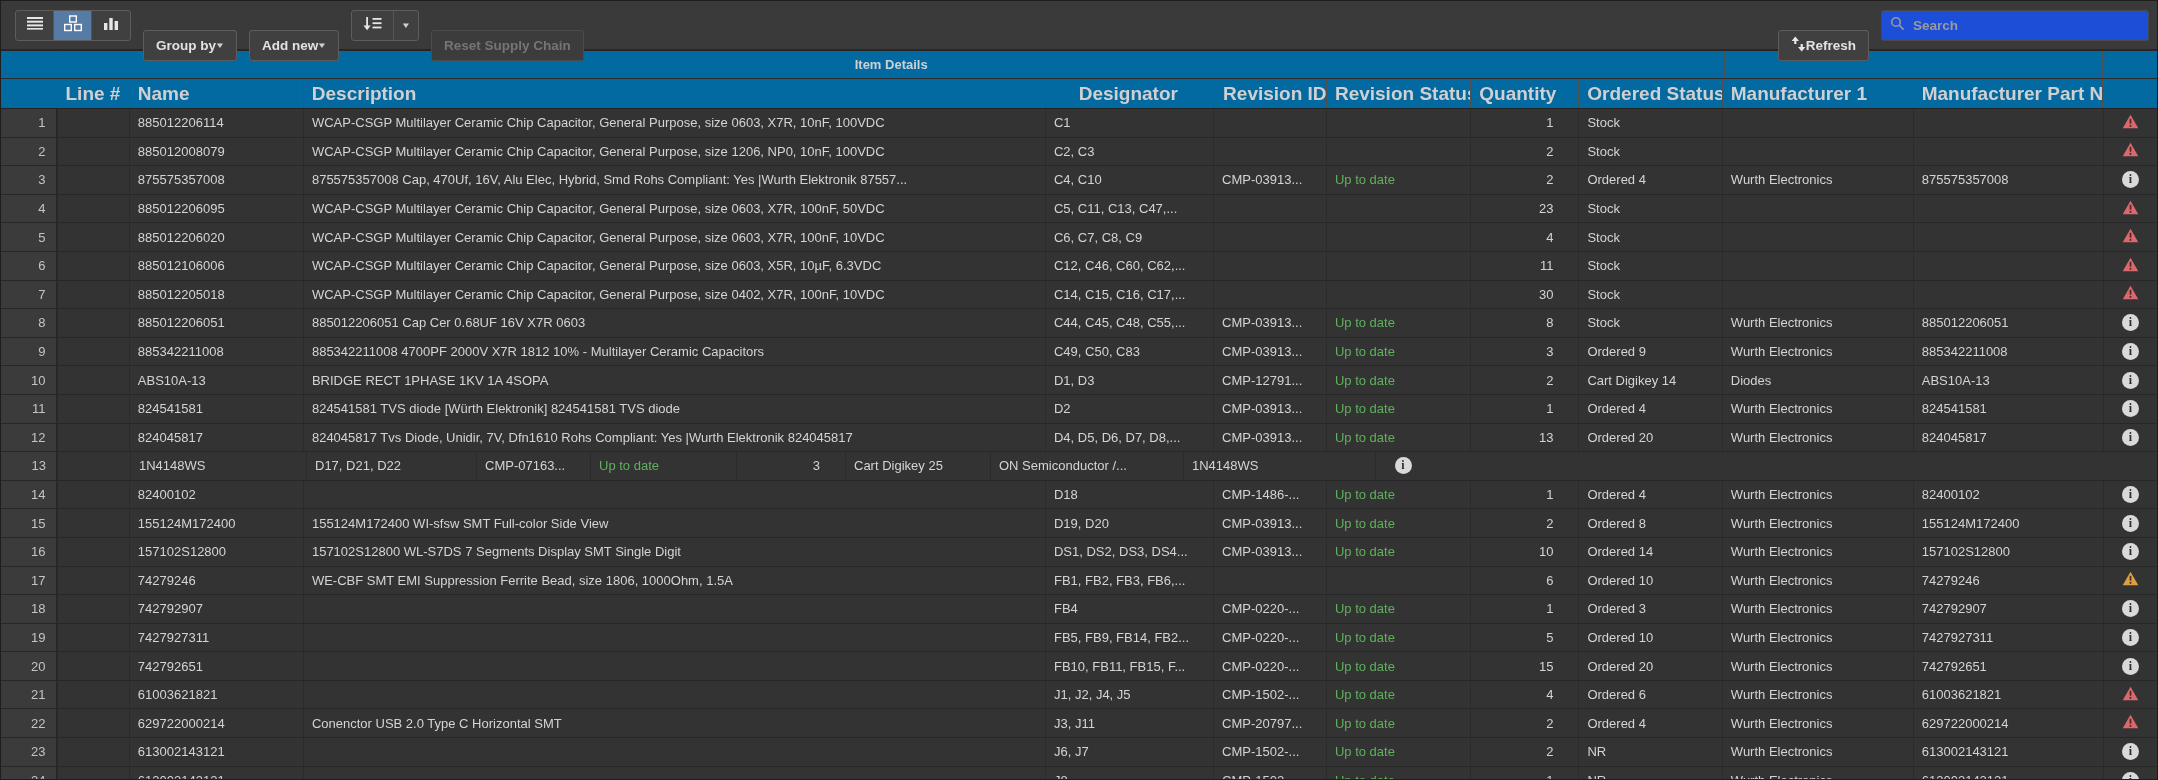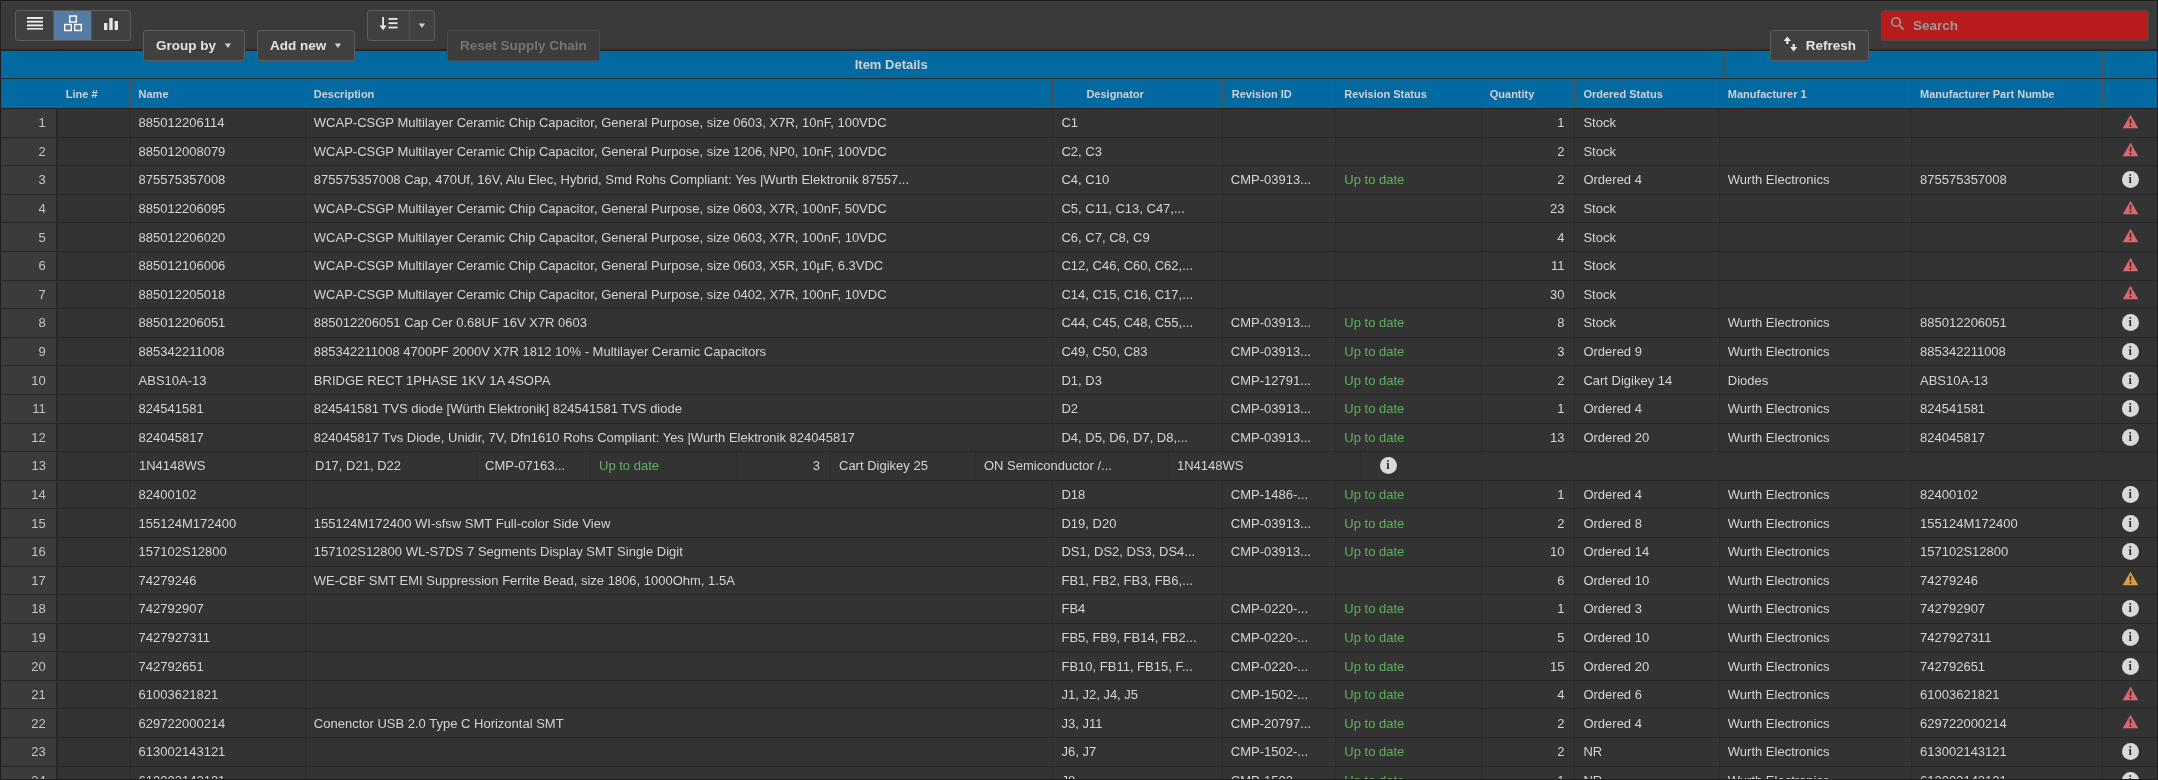--- a/index.html
+++ b/index.html
@@ -29,37 +29,37 @@
   .seg-btn {
     width:38px; display:flex; align-items:center; justify-content:center;
     border-right:1px solid #555; cursor:default;
   }
   .seg-btn:last-child { border-right:none; }
   .seg-btn.selected { background:#567ca6; }
 
   .tb-btn {
     height:31px; background:#404040; border:1px solid #5d5d5d; border-radius:3px;
     color:#e2e2e2; font-size:13.5px; font-weight:700;
-    display:flex; align-items:center; gap:8px; padding:0 12px;margin-top:40px;
+    display:flex; align-items:center; gap:0; padding:0 12px;margin-top:40px;
   }
   .tb-btn .caret { font-size:8px; color:#cfcfcf; transform:scaleX(1.3); }
   .tb-btn.disabled { color:#757575; font-weight:700; border-color:#4c4c4c; background:#3c3c3c; }
 
   .split-btn {
     height:31px; display:flex; border:1px solid #5d5d5d; border-radius:3px;
     background:#404040; overflow:hidden;
   }
   .split-main { width:42px; display:flex; align-items:center; justify-content:center; border-right:1px solid #555; }
   .split-caret { width:24px; display:flex; align-items:center; justify-content:center; }
   .split-caret .caret { font-size:8px; color:#cfcfcf; transform:scaleX(1.3); }
 
   .tb-spacer { flex:1; }
 
   .searchbox {
-    width:268px; height:31px; background:#b91c1c;
+    width:268px; height:31px; background:#1d4ed8;
     border:1px solid #4a4a4a; border-radius:3px;
     display:flex; align-items:center; padding:0 8px; gap:8px;
   }
   .searchbox input {
     background:transparent; border:none; outline:none;
     color:#d6d6d6; font-size:13.5px; width:100%;
     font-family:"Liberation Sans", sans-serif;
   }
   .searchbox input::placeholder { color:#9a9a9a; font-weight:700; }
 
@@ -69,30 +69,30 @@
   .group-cell {
     display:flex; align-items:center; justify-content:center;
     font-size:13px; font-weight:700; color:#d0d0d0;
     border-left:1px solid #4f4f4f; height:100%;
   }
   .group-cell:first-child { border-left:none; }
 
   .cols-row { display:flex; height:30px; border-bottom:1px solid #242424; }
   .col-cell {
     display:flex; align-items:center;
-    font-size:11px; font-weight:700; color:#d0d0d0;
+    font-size:19px; font-weight:700; color:#d0d0d0;
     padding:0 8px; border-left:1px solid #4f4f4f;
     white-space:nowrap; overflow:hidden; height:100%;
   }
   .col-cell.nolabel { border-left:none; }
 
   
   .c0{width:56px;} .c1{width:73px;} .c2{width:176px;} .c3{width:751px;}
   .c4{width:170px;padding-left:33px;} .c5{width:114px;padding-left:9px;} .c6{width:146px;} .c7{width:94px;}
-  .c8{width:145px;} .c9{width:186px;} .c10{width:192px;margin-left:7px;} .c11{width:55px;}
+  .c8{width:145px;margin-left:15px;} .c9{width:186px;} .c10{width:192px;margin-left:7px;} .c11{width:55px;}
   .g0{width:56px;} .g1{width:1669px;} .g2{width:378px;} .g3{width:55px;}
 
   .tbody { background:#323232; }
   .trow { display:flex; height:28.6px; border-bottom:1px solid #272727; background:#333333; }
   .tcell {
     display:flex; align-items:center; padding:0 8px;
     font-size:13px; color:#d4d4d4;
     white-space:nowrap; overflow:hidden;
     border-left:1px solid #2b2b2b; height:100%;
   }

